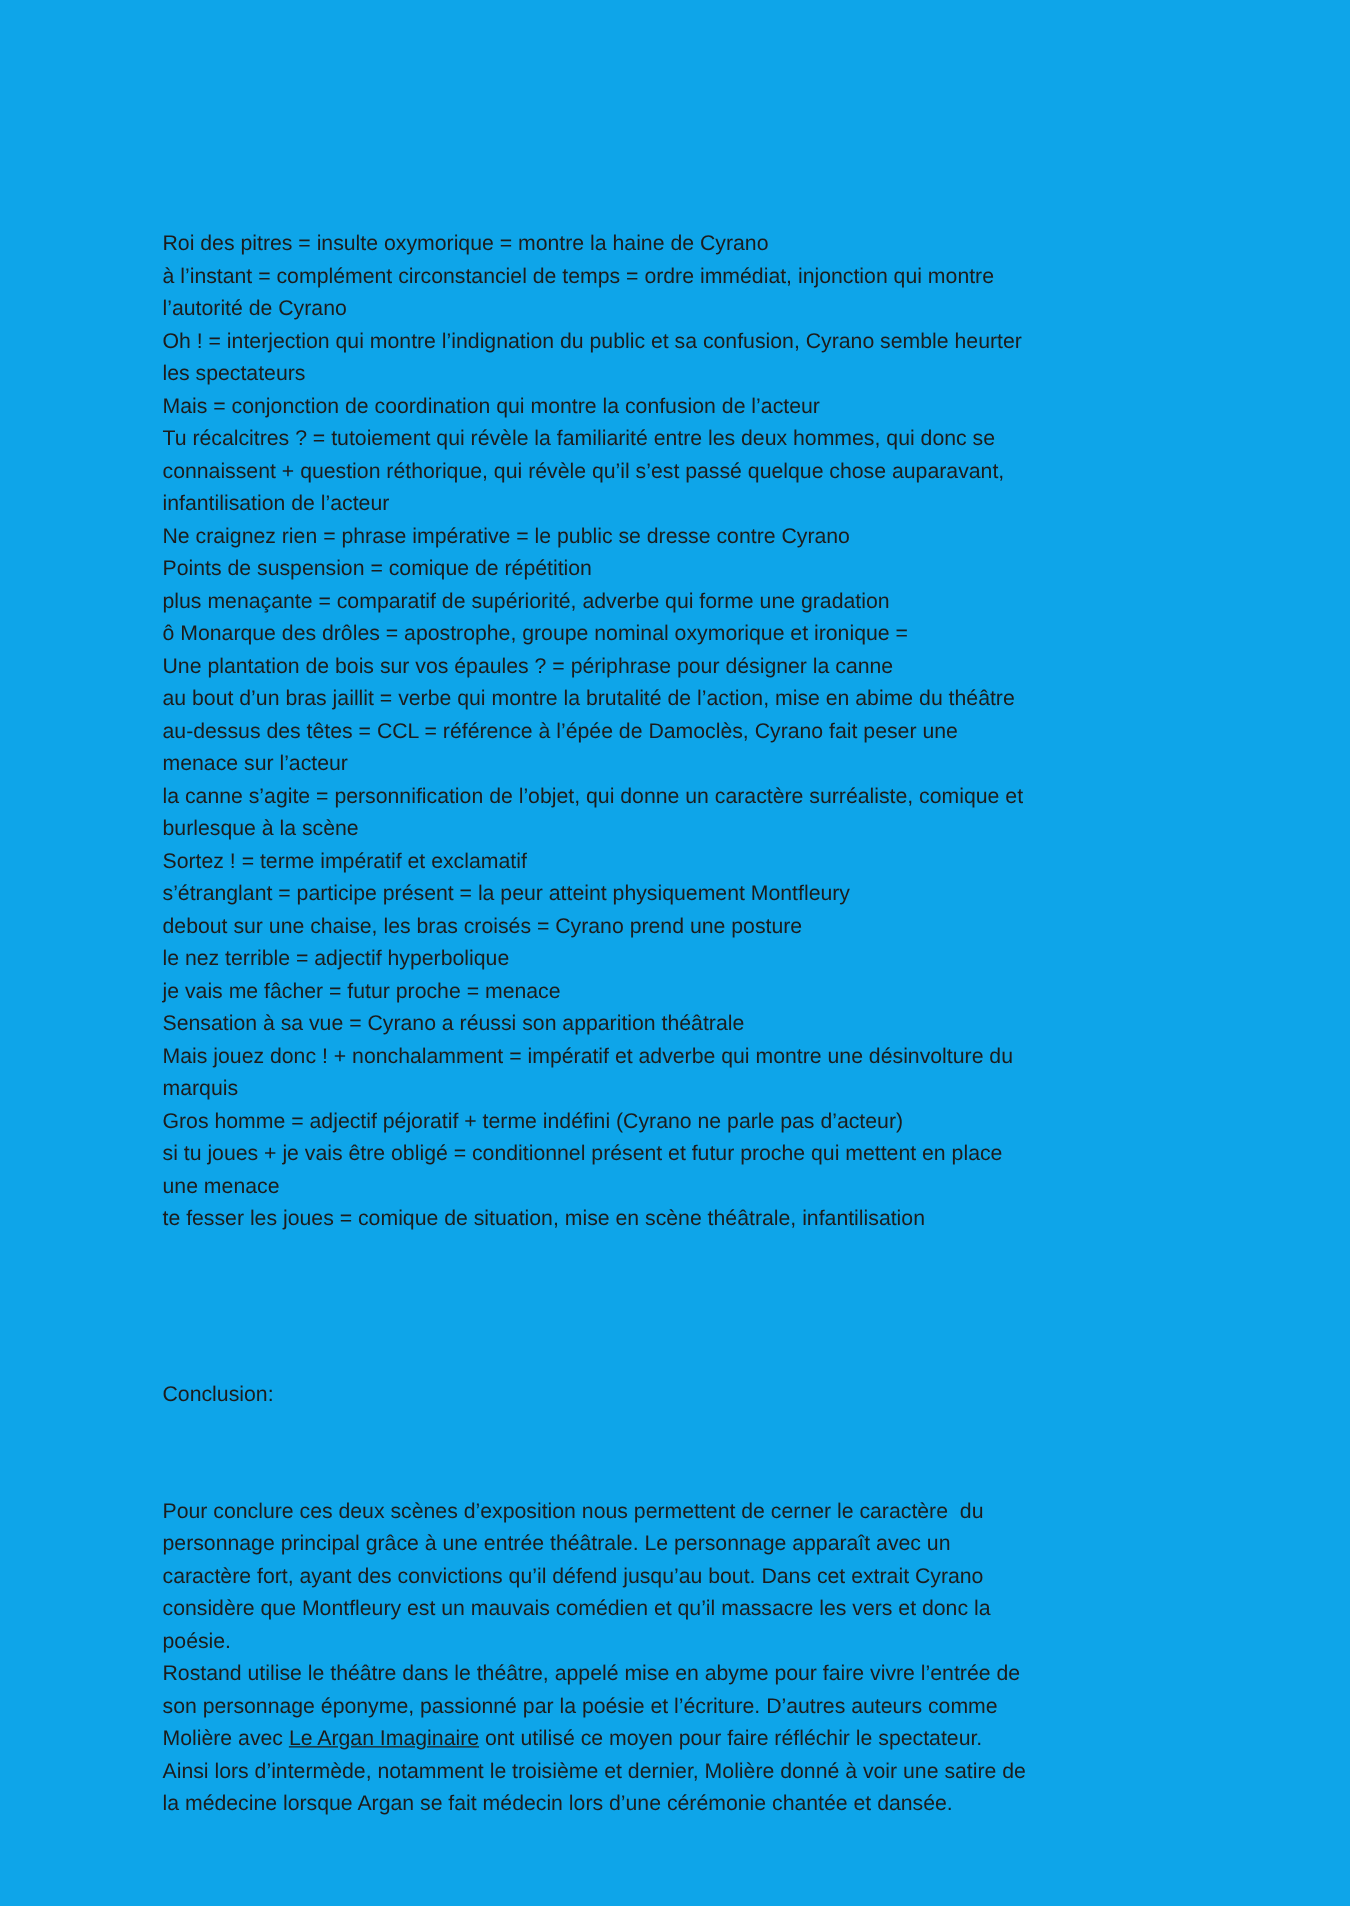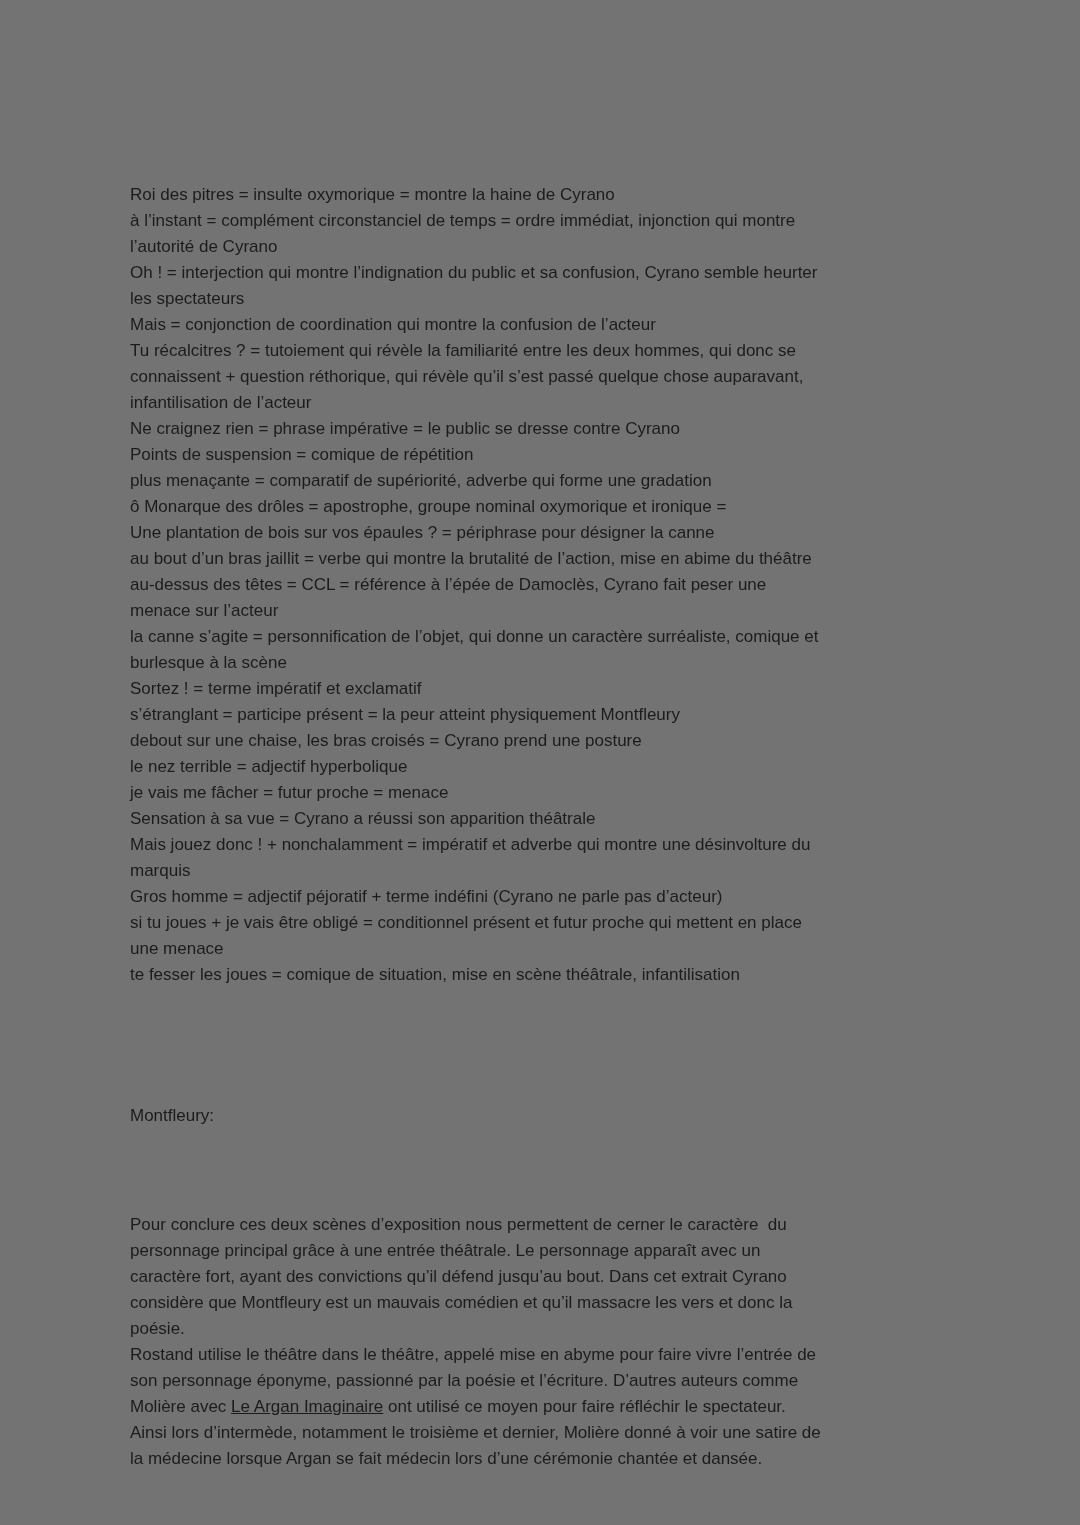--- a/index.html
+++ b/index.html
@@ -4,21 +4,21 @@
 <style>
   html, body {
     margin: 0;
     padding: 0;
     background: #ffffff;
   }
   .page {
     position: relative;
     width: 1080px;
     height: 1525px;
-    background: #737373;
+    background: #0ea5e9;
     overflow: hidden;
     font-family: "Liberation Sans", sans-serif;
   }
   .doc-text {
     position: absolute;
     left: 130px;
     top: 130px;
     width: 920px;
     color: #1c1c1c;
     font-size: 17px;
@@ -26,21 +26,21 @@
     white-space: pre-wrap;
   }
   .para {
     white-space: pre-wrap;
     margin: 0;
   }
   .conclusion-heading {
     margin-top: 63px;
   }
   .conclusion-paragraph {
-    margin-top: 31px;
+    margin-top: 15px;
   }
   .underline {
     text-decoration: underline;
   }
 </style>
 </head>
 <body>
 
 <div class="page">
   <div class="doc-text">
@@ -68,21 +68,21 @@
 debout sur une chaise, les bras croisés = Cyrano prend une posture
 le nez terrible = adjectif hyperbolique
 je vais me fâcher = futur proche = menace
 Sensation à sa vue = Cyrano a réussi son apparition théâtrale
 Mais jouez donc ! + nonchalamment = impératif et adverbe qui montre une désinvolture du
 marquis
 Gros homme = adjectif péjoratif + terme indéfini (Cyrano ne parle pas d’acteur)
 si tu joues + je vais être obligé = conditionnel présent et futur proche qui mettent en place
 une menace
 te fesser les joues = comique de situation, mise en scène théâtrale, infantilisation</div>
-    <div class="para conclusion-heading">Montfleury:</div>
+    <div class="para conclusion-heading">Conclusion:</div>
     <div class="para conclusion-paragraph"><span>Pour conclure ces deux scènes d’exposition nous permettent de cerner le caractère  du
 personnage principal grâce à une entrée théâtrale. Le personnage apparaît avec un
 caractère fort, ayant des convictions qu’il défend jusqu’au bout. Dans cet extrait Cyrano
 considère que Montfleury est un mauvais comédien et qu’il massacre les vers et donc la
 poésie.
 Rostand utilise le théâtre dans le théâtre, appelé mise en abyme pour faire vivre l’entrée de
 son personnage éponyme, passionné par la poésie et l’écriture. D’autres auteurs comme
 Molière avec </span><span class="underline">Le Argan Imaginaire</span><span> ont utilisé ce moyen pour faire réfléchir le spectateur.
 Ainsi lors d’intermède, notamment le troisième et dernier, Molière donné à voir une satire de
 la médecine lorsque Argan se fait médecin lors d’une cérémonie chantée et dansée.</span></div>

